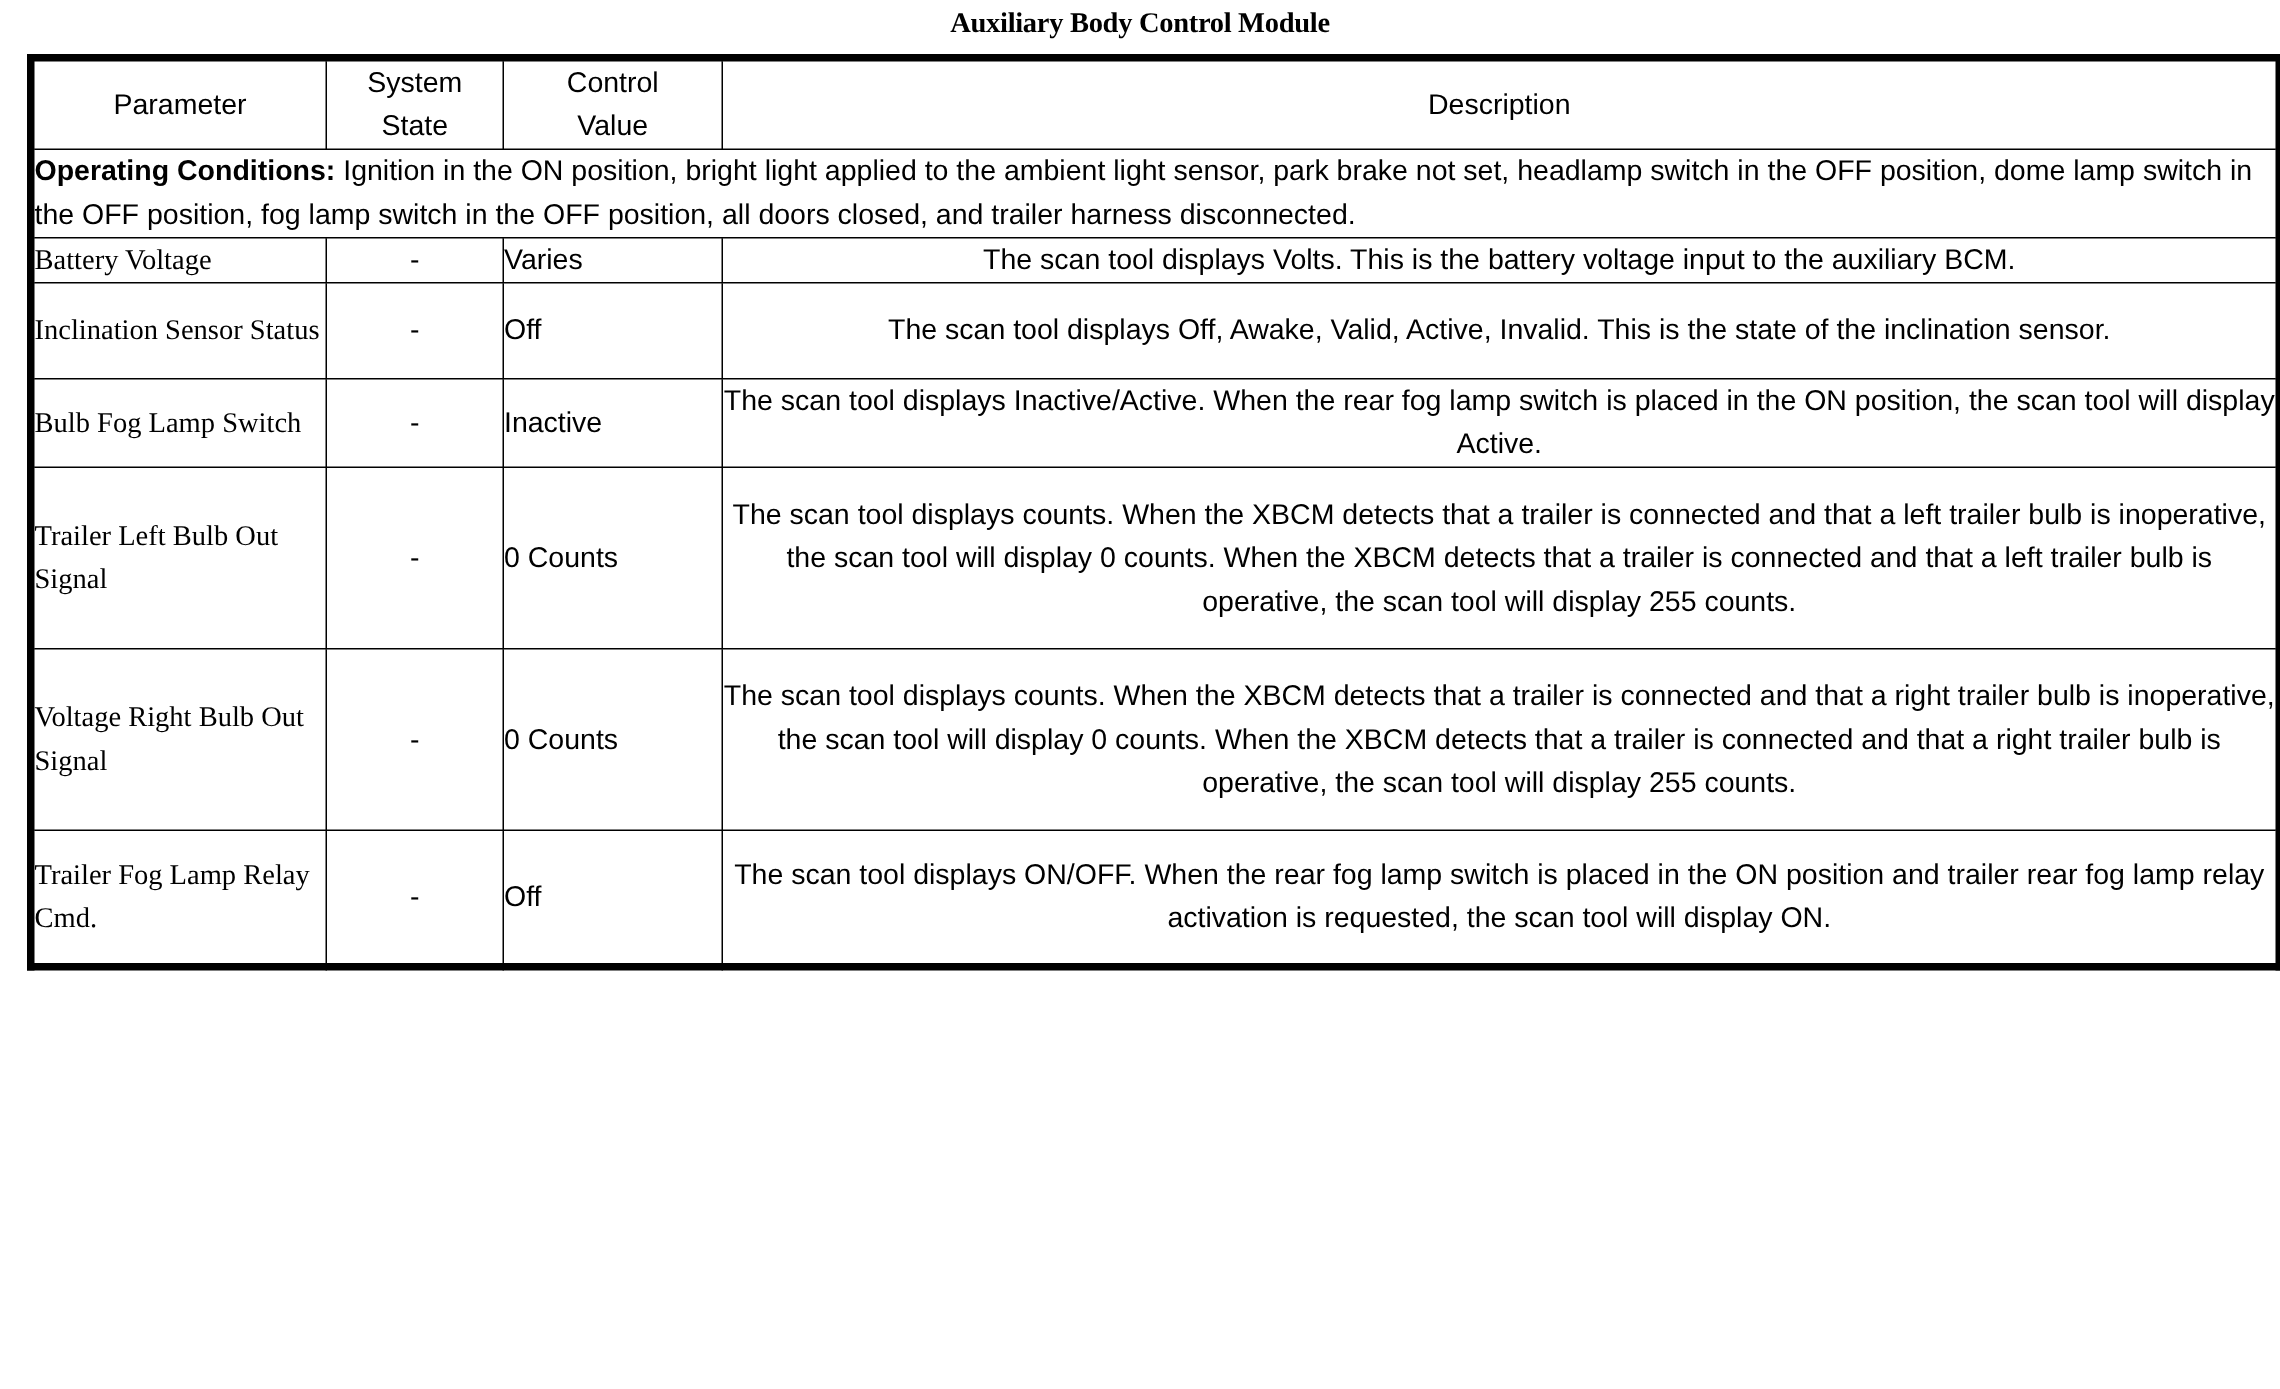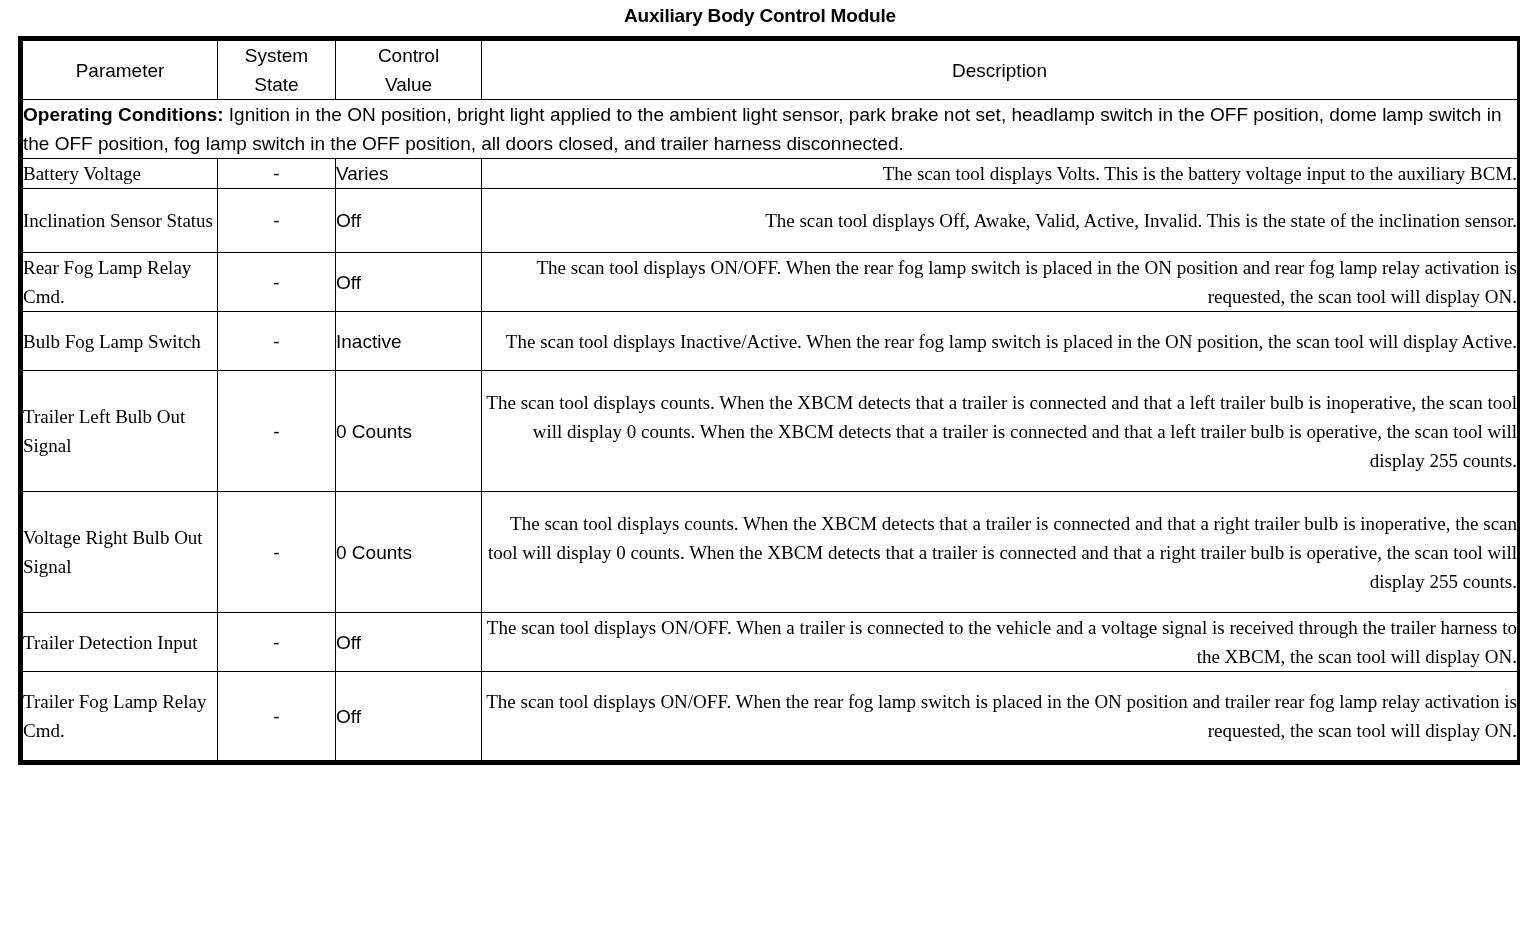--- a/index.html
+++ b/index.html
@@ -23,20 +23,21 @@
   }
 
   .doc-title {
     text-align: center;
     font-size: 19px;
     font-weight: bold;
     line-height: 24px;
     padding-top: 4px;
     padding-bottom: 8px;
     letter-spacing: -0.2px;
+    font-family: Liberation Serif, serif;
   }
 
   table.spec-table {
     border-collapse: collapse;
     table-layout: fixed;
     width: 1503px;
     margin-left: 18px;
     border: 5px solid #000000;
   }
 
@@ -91,25 +92,24 @@
   }
   td.state {
     text-align: center;
     vertical-align: middle;
   }
   td.value {
     text-align: left;
     vertical-align: middle;
   }
   td.desc {
-    text-align: right;
+    text-align: center;
     padding: 6px 10px 7px 9px;
     vertical-align: middle;
     line-height: 30px;
-    font-family: Liberation Serif, serif;
   }
 
   
   tr.r-h40  td { height: 28px; }
   tr.r-h75  td { height: 63px; }
   tr.r-h70  td { height: 58px; }
   tr.r-h132 td { height: 120px; }
   tr.r-h70b td { height: 58px; }
   tr.r-h100 td { height: 88px; }
 </style>
@@ -160,26 +160,20 @@
         <td class="desc">The scan tool displays Volts. This is the battery voltage input to the auxiliary BCM.</td>
       </tr>
 
       <tr class="r-h75">
         <td class="param">Inclination Sensor Status</td>
         <td class="state">-</td>
         <td class="value">Off</td>
         <td class="desc">The scan tool displays Off, Awake, Valid, Active, Invalid. This is the state of the inclination sensor.</td>
       </tr>
 
-      <tr class="r-h70">
-        <td class="param">Rear Fog Lamp Relay Cmd.</td>
-        <td class="state">-</td>
-        <td class="value">Off</td>
-        <td class="desc">The scan tool displays ON/OFF. When the rear fog lamp switch is placed in the ON position and rear fog lamp relay activation is requested, the scan tool will display ON.</td>
-      </tr>
 
       <tr class="r-h70">
         <td class="param">Bulb Fog Lamp Switch</td>
         <td class="state">-</td>
         <td class="value">Inactive</td>
         <td class="desc">The scan tool displays Inactive/Active. When the rear fog lamp switch is placed in the ON position, the scan tool will display Active.</td>
       </tr>
 
       <tr class="r-h132">
         <td class="param">Trailer Left Bulb Out Signal</td>
@@ -188,26 +182,20 @@
         <td class="desc">The scan tool displays counts. When the XBCM detects that a trailer is connected and that a left trailer bulb is inoperative, the scan tool will display 0 counts. When the XBCM detects that a trailer is connected and that a left trailer bulb is operative, the scan tool will display 255 counts.</td>
       </tr>
 
       <tr class="r-h132">
         <td class="param">Voltage Right Bulb Out Signal</td>
         <td class="state">-</td>
         <td class="value">0 Counts</td>
         <td class="desc">The scan tool displays counts. When the XBCM detects that a trailer is connected and that a right trailer bulb is inoperative, the scan tool will display 0 counts. When the XBCM detects that a trailer is connected and that a right trailer bulb is operative, the scan tool will display 255 counts.</td>
       </tr>
 
-      <tr class="r-h70b">
-        <td class="param">Trailer Detection Input</td>
-        <td class="state">-</td>
-        <td class="value">Off</td>
-        <td class="desc">The scan tool displays ON/OFF. When a trailer is connected to the vehicle and a voltage signal is received through the trailer harness to the XBCM, the scan tool will display ON.</td>
-      </tr>
 
       <tr class="r-h100">
         <td class="param">Trailer Fog Lamp Relay Cmd.</td>
         <td class="state">-</td>
         <td class="value">Off</td>
         <td class="desc">The scan tool displays ON/OFF. When the rear fog lamp switch is placed in the ON position and trailer rear fog lamp relay activation is requested, the scan tool will display ON.</td>
       </tr>
 
     </tbody>
   </table>

